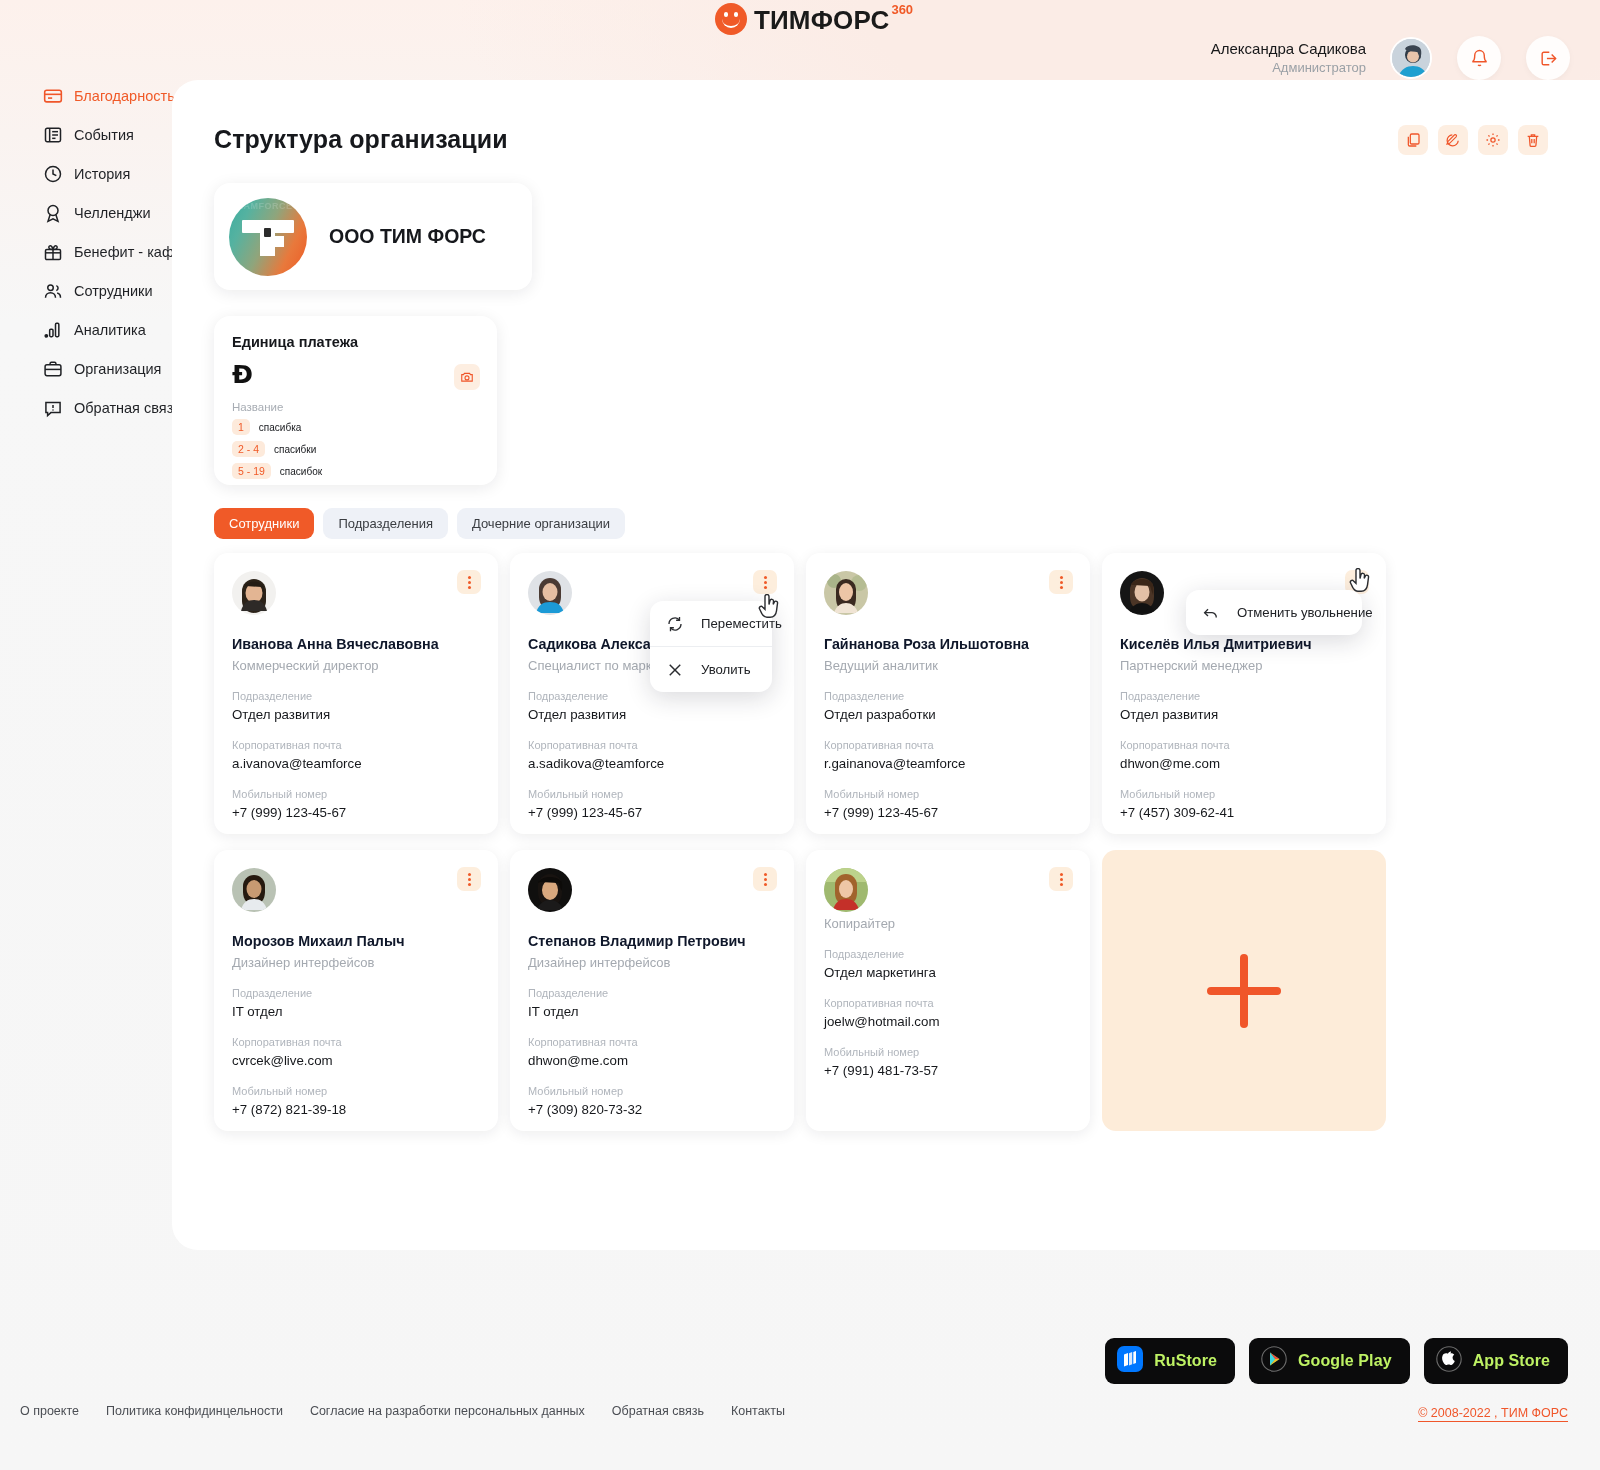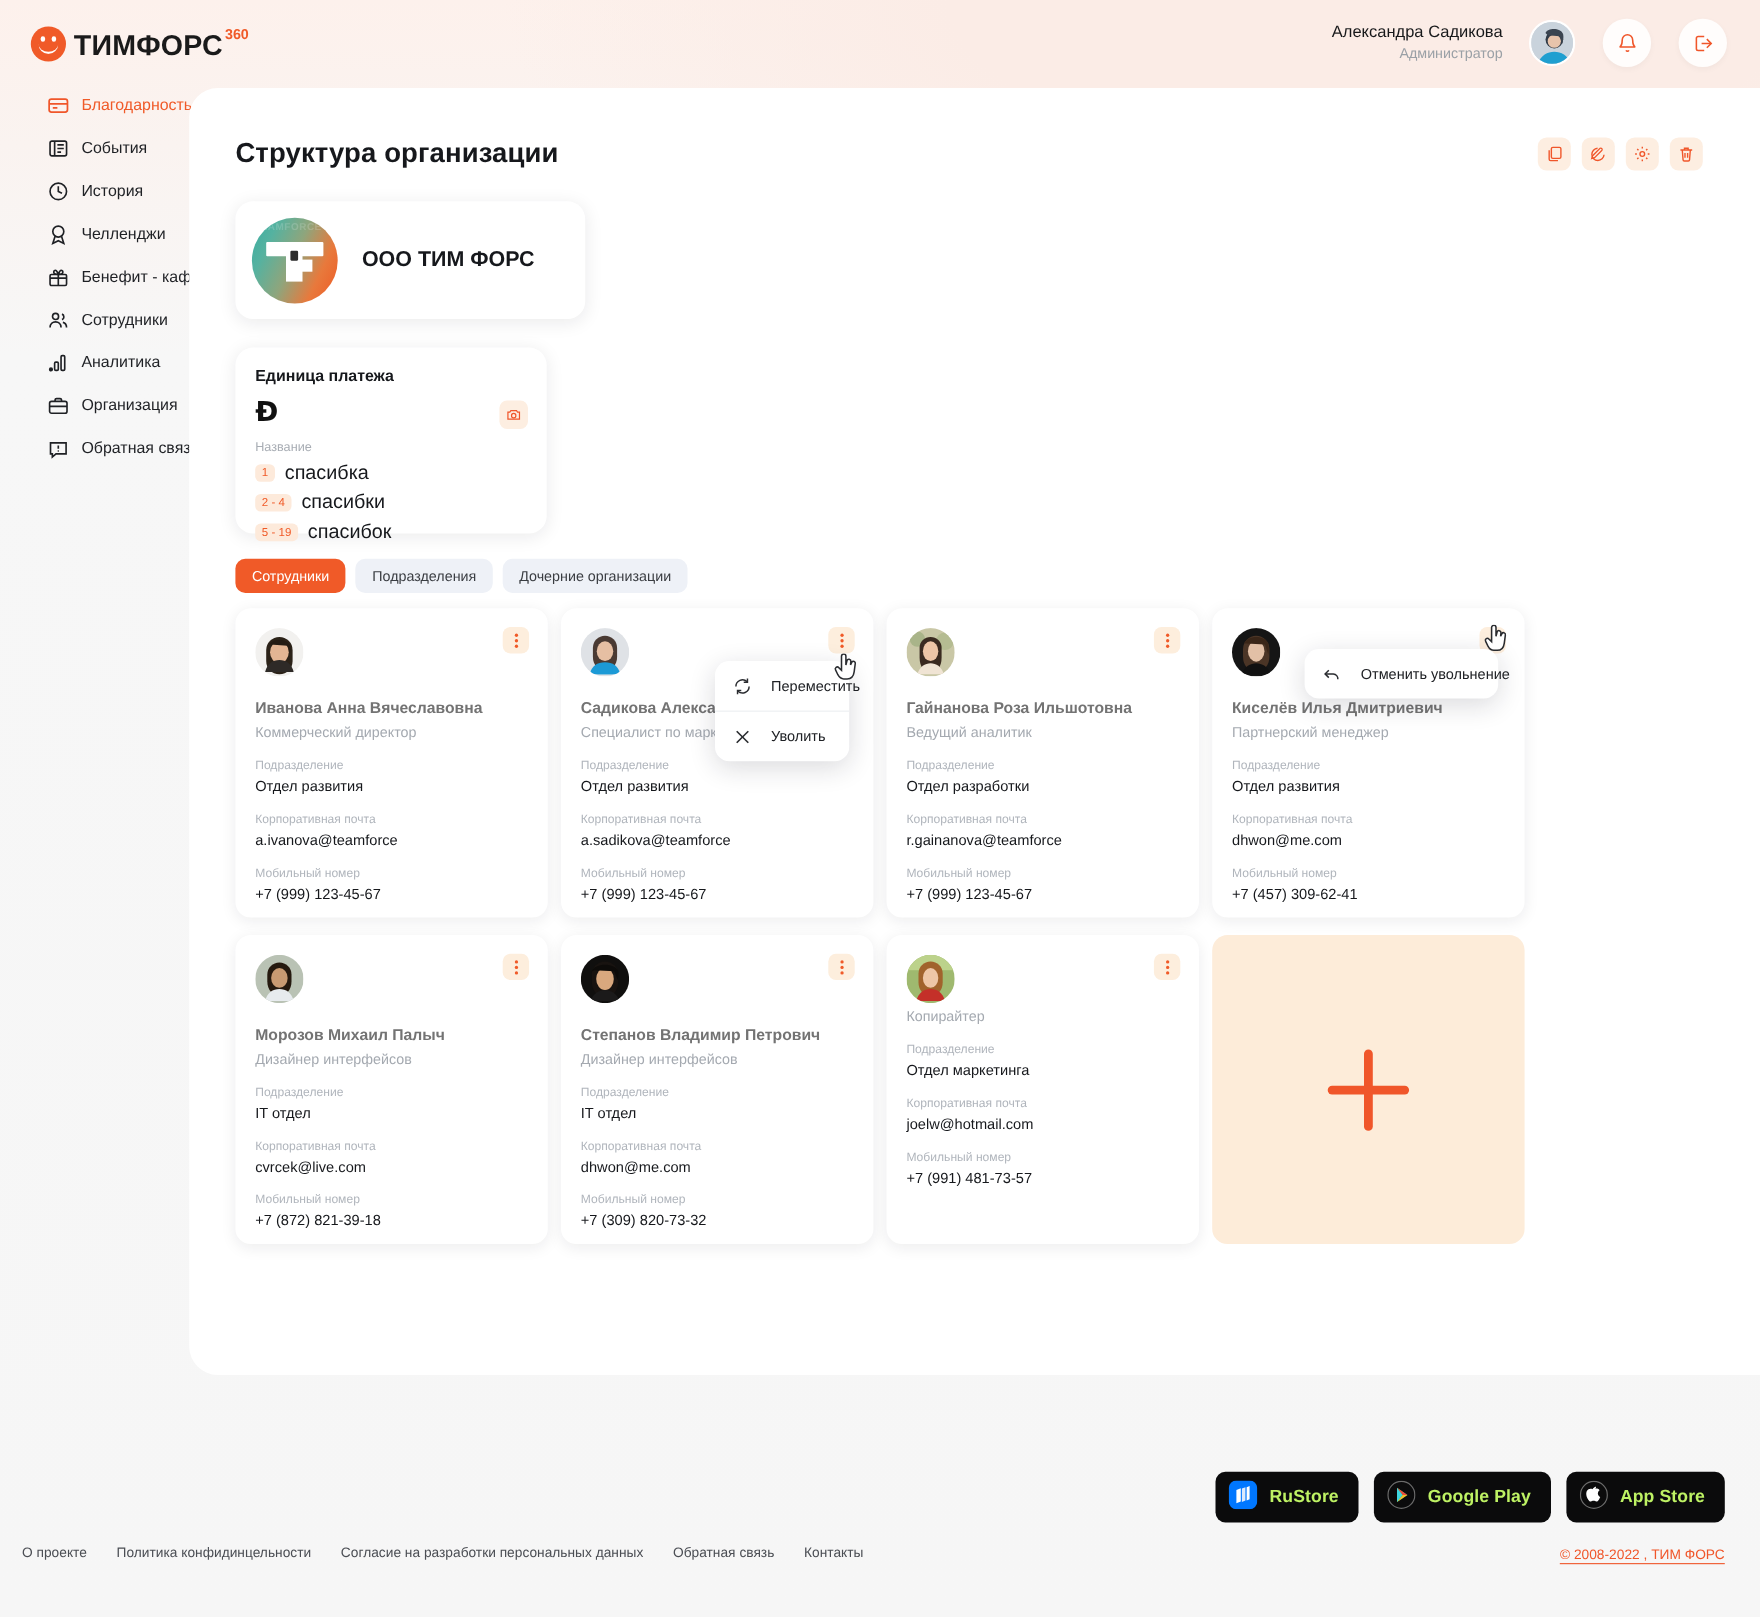--- a/index.html
+++ b/index.html
@@ -13,21 +13,21 @@
     position: relative;
     width: 1600px; height: 1470px;
     background:
       radial-gradient(ellipse 1100px 420px at 78% 0%, #fbece6 0%, #fbece6 35%, rgba(251,236,230,0) 72%),
       linear-gradient(180deg, #fdf1ec 0%, #faf3f0 9%, #f7f7f7 22%, #f6f6f6 100%);
   }
 
   
   .topbar {
     position: absolute; left: 0; top: 0; width: 1600px; height: 78px;
-    display: flex; align-items: center;
+    display: flex; align-items: center; flex-direction: column;
   }
   .logo-wrap { display: flex; align-items: flex-start; margin-left: 28px; }
   .logo-mark {
     width: 32px; height: 32px; border-radius: 50%;
     background: #f05a28; position: relative; margin-top: 3px;
   }
   .logo-mark::before {
     content: ""; position: absolute; left: 7px; top: 9px;
     width: 18px; height: 14px;
     border: 2.6px solid #fff; border-top: none; border-left: none; border-right: none;
@@ -135,21 +135,21 @@
     position: absolute; right: 17px; top: 48px; width: 26px; height: 26px;
     background: #fdeee1; border-radius: 7px; display: flex; align-items: center; justify-content: center;
   }
   .fld-label { font-size: 11.5px; color: #a8adb4; margin: 13px 0 0 18px; }
   .fld-value { font-size: 14px; color: #16181c; margin: 6px 0 0 18px; }
   .unit-row { display: flex; align-items: center; margin: 6px 0 0 18px; }
   .unit-badge {
     background: #fdeadb; color: #f05a28; font-size: 10.5px;
     border-radius: 5px; padding: 2px 6px; min-width: 17px; text-align: center;
   }
-  .unit-word { font-size: 18px; color: #16181c; margin-left: 9px; }
+  .unit-word { font-size: 10px; color: #16181c; margin-left: 9px; }
 
   
   .tabs { position: absolute; left: 42px; top: 428px; display: flex; gap: 9px; }
   .tab {
     height: 31px; border-radius: 9px; padding: 0 15px;
     display: flex; align-items: center; font-size: 13px; cursor: pointer;
     background: #eef1f7; color: #3a3d42;
   }
   .tab.active { background: #f05a28; color: #fff; }
 
@@ -169,21 +169,21 @@
   }
   .kebab {
     position: absolute; right: 17px; top: 17px; width: 24px; height: 24px;
     border-radius: 7px; background: #fdeedd;
     display: flex; align-items: center; justify-content: center; cursor: pointer;
   }
   .kebab i {
     width: 3px; height: 3px; border-radius: 50%; background: #f05a28; display: block;
     box-shadow: 0 5px 0 0 #f05a28, 0 -5px 0 0 #f05a28;
   }
-  .emp-name { font-size: 14.3px; font-weight: 700; color: #737373; margin-top: 20px; line-height: 19px; }
+  .emp-name { font-size: 14.3px; font-weight: 700; color: #0f172a; margin-top: 20px; line-height: 19px; }
   .emp-pos { font-size: 13px; color: #a4a9b0; margin-top: 4px; }
   .emp-lbl { font-size: 11px; color: #b0b5bc; margin-top: 17px; }
   .emp-val { font-size: 13.3px; color: #16181c; margin-top: 5px; }
 
   .add-card {
     width: 284px; height: 281px; border-radius: 14px; background: #fdecd9;
     display: flex; align-items: center; justify-content: center; cursor: pointer;
   }
   .plus-v { position: relative; width: 74px; height: 74px; }
   .plus-v::before, .plus-v::after {

